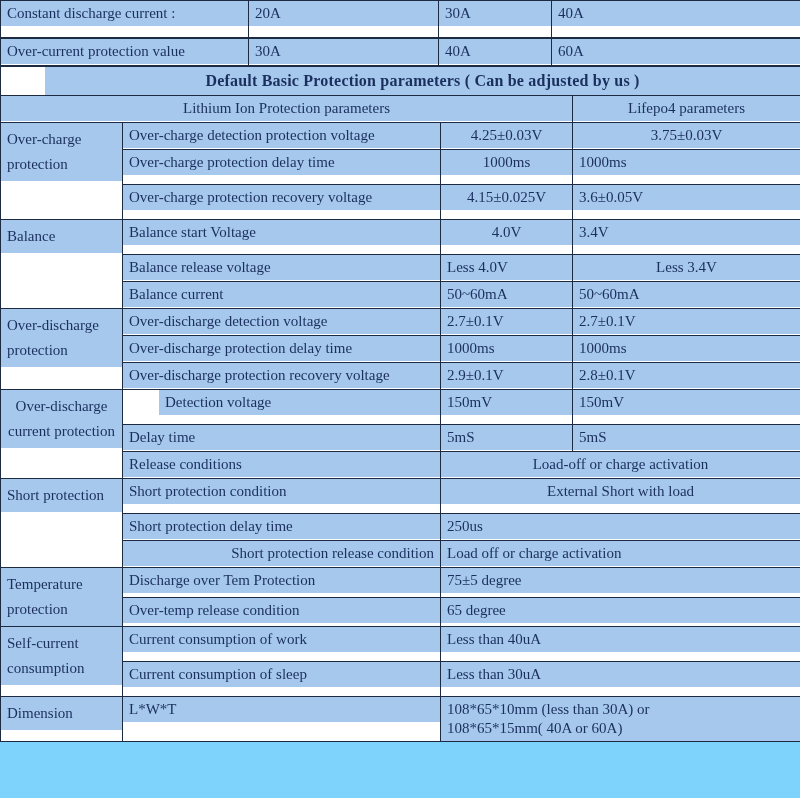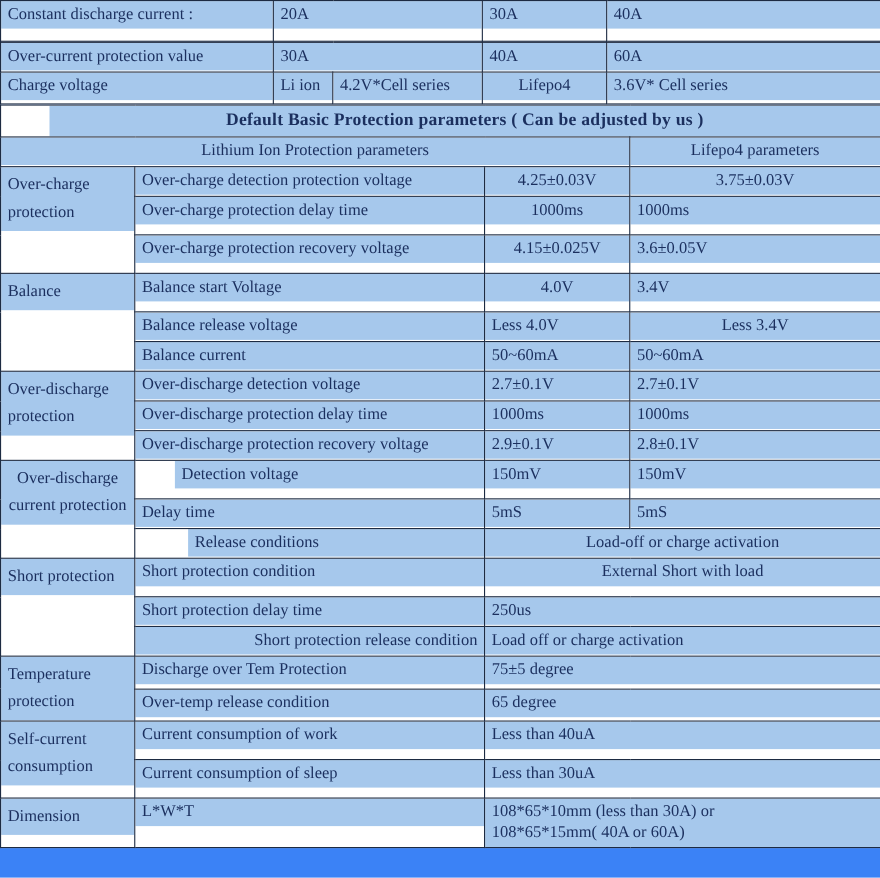--- a/index.html
+++ b/index.html
@@ -12,21 +12,21 @@
     height: 798px;
     font-family: "Liberation Serif", "DejaVu Serif", serif;
     color: #1b2f5e;
     overflow: hidden;
   }
 
   .sheet {
     position: relative;
     width: 800px;
     height: 798px;
-    background: #3b82f6;
+    background: #7dd3fc;
     box-sizing: border-box;
   }
 
   table.grid {
     border-collapse: collapse;
     table-layout: fixed;
     width: 800px;
     background: #ffffff;
   }
 
@@ -121,37 +121,20 @@
         </td>
         <td>
           <div class="band">40A</div>
         </td>
         <td>
           <div class="band">60A</div>
         </td>
       </tr>
 
 
-      <tr>
-        <td style="height:28px">
-          <div class="band">Charge voltage</div>
-        </td>
-        <td>
-          <div class="band">Li ion</div>
-        </td>
-        <td>
-          <div class="band">4.2V*Cell series</div>
-        </td>
-        <td>
-          <div class="band ctr">Lifepo4</div>
-        </td>
-        <td>
-          <div class="band">3.6V* Cell series</div>
-        </td>
-      </tr>
     </tbody>
   </table>
 
   <table class="grid">
     <colgroup>
       <col style="width:122px">
       <col style="width:318px">
       <col style="width:132px">
       <col style="width:228px">
     </colgroup>
@@ -301,21 +284,21 @@
             <div class="band">Delay time</div>
           </td>
           <td>
             <div class="band">5mS</div>
           </td>
           <td>
             <div class="band">5mS</div>
           </td>
         </tr>
         <tr>
-          <td style="height: 26px; padding-left: 48px;">
+          <td style="height: 26px;">
             <div class="band">Release conditions</div>
           </td>
           <td colspan="2">
             <div class="band ctr">Load-off or charge activation</div>
           </td>
         </tr>
         <tr>
           <td rowspan="3">
             <div class="group-label">Short protection</div>
             <div class="pad-white"></div>

